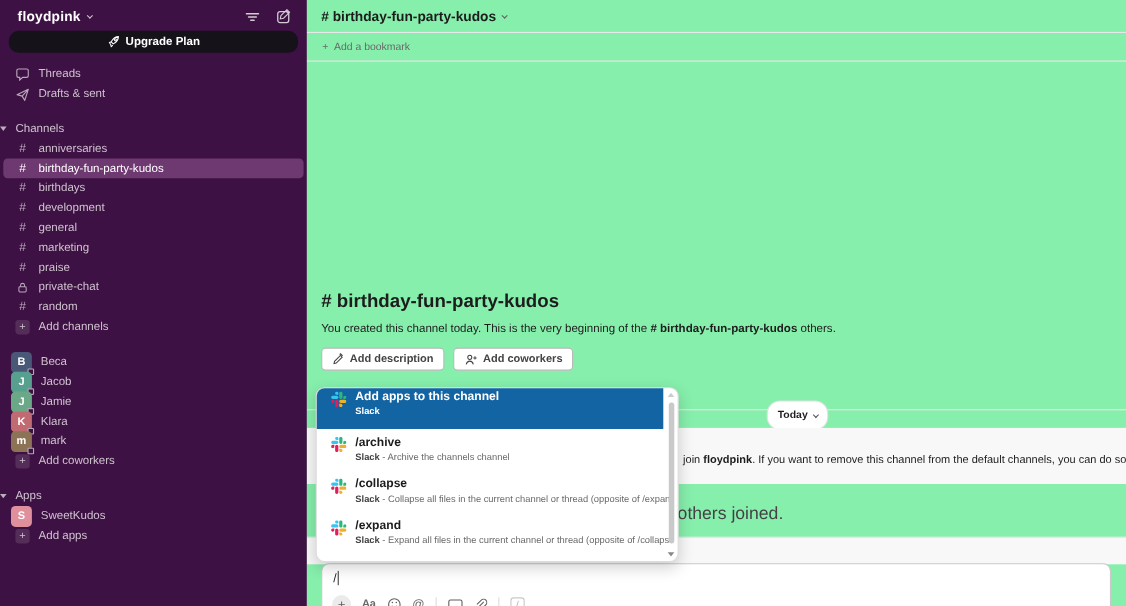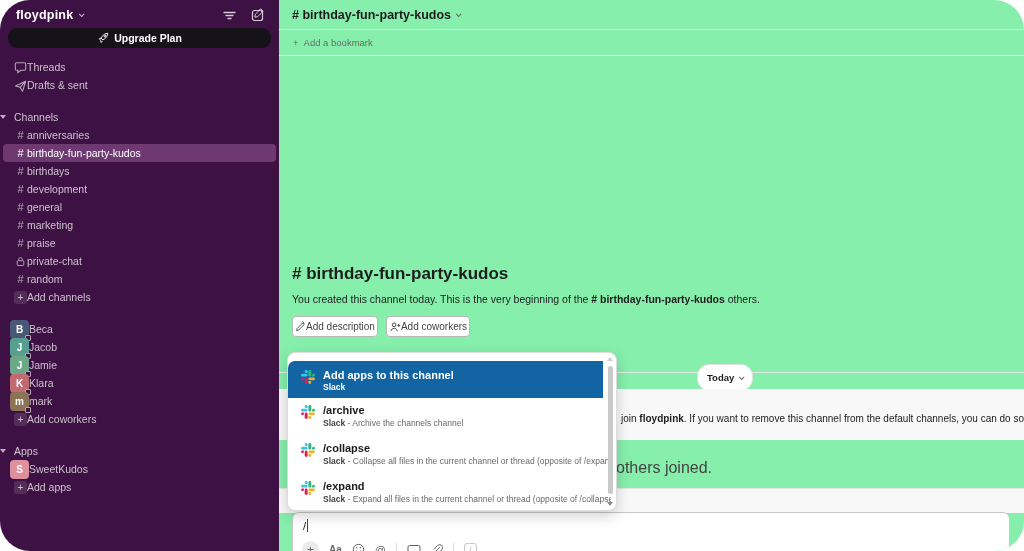--- a/index.html
+++ b/index.html
@@ -1,33 +1,33 @@
 <!DOCTYPE html>
 <html><head>
 <meta charset="utf-8">
 <style>
   * { box-sizing: border-box; margin: 0; padding: 0; }
   html,body { width:1024px; height:551px; overflow:hidden; }
   body { font-family: "Liberation Sans", sans-serif; background:#fff; color:#1d1c1d; }
-  #app { position:relative; width:1024px; height:551px; overflow:hidden;border-radius:30px; }
+  #app { position:relative; width:1024px; height:551px; overflow:hidden; }
 
   
   .sidebar { position:absolute; left:0; top:0; width:279px; height:551px;
              background:#3d1143; color:#cfc3cf; font-size:10.5px; overflow:hidden; }
   .ws-row { display:flex; align-items:center; padding:8px 14px 5px 16px; }
   .ws-name { color:#fff; font-weight:bold; font-size:12.5px; letter-spacing:.2px; }
   .chev { display:inline-block; width:4px; height:4px; border-right:1.2px solid currentColor;
           border-bottom:1.2px solid currentColor; transform:rotate(45deg) translateY(-1px);
           margin-left:6px; }
   .ws-icons { margin-left:auto; display:flex; gap:15px; align-items:center; color:#d5cbd5; }
   .upgrade-btn { margin:1px 8px 10px; height:20px; background:#16121a; border:none;
                  border-radius:9px; color:#fff; font-weight:bold; font-size:10.5px;
                  width:263px; display:flex; align-items:center; justify-content:center; gap:5px;
                  cursor:pointer; font-family:inherit; }
-  .srow { height:18px; display:flex; align-items:center; gap:0; margin:0 3px;
+  .srow { height:18px; display:flex; align-items:center; gap:8px; margin:0 3px;
           padding-left:11px; border-radius:4px; color:#cfc3cf; cursor:pointer; white-space:nowrap; }
   .srow .ico { width:13px; display:flex; justify-content:center; flex:none; opacity:.85; }
   .srow.sel { background:#6e3971; color:#fff; }
   .srow.sel .ico { opacity:1; }
   .sect { margin-top:14px; }
   .shead { height:18px; display:flex; align-items:center; gap:8px; cursor:pointer; }
   .tri { width:0; height:0; border-left:3.5px solid transparent; border-right:3.5px solid transparent;
          border-top:4.5px solid #bdaebd; }
   .hash { font-size:11px; }
   .plus-sq { width:13px; height:13px; background:rgba(255,255,255,.12); border-radius:3px;
@@ -43,23 +43,23 @@
   .chan-header { height:30px; border-bottom:1px solid #e8e8e8; display:flex; align-items:center;
                  padding-left:13px; font-weight:bold; font-size:12.5px; color:#1d1c1d; }
   .chan-header .chev { color:#616061; margin-left:5px; }
   .bookmark-bar { height:26px; border-bottom:1px solid #e8e8e8; display:flex; align-items:center;
                   padding-left:14px; color:#696969; font-size:9.5px; gap:5px; }
   .intro { position:absolute; left:13px; top:264px; }
   .intro h1 { font-size:17px; line-height:20px; font-weight:bold; color:#1d1c1d; }
   .intro p { margin-top:9px; font-size:10.5px; color:#1d1c1d; }
   .intro p b { font-weight:bold; }
   .intro-btns { margin-top:11px; display:flex; gap:8px; }
-  .intro-btns button { height:21px; padding:0 2px; background:#fff; border:1px solid #b9b9b9;
-                       border-radius:4px; font-size:10px; font-weight:normal; color:#454245;
-                       display:flex; align-items:center; cursor:pointer; font-family:inherit; }
+  .intro-btns button { height:21px; padding:0 9px; background:#fff; border:1px solid #b9b9b9;
+                       border-radius:4px; font-size:10px; font-weight:bold; color:#454245;
+                       display:flex; align-items:center; gap:5px; cursor:pointer; font-family:inherit; }
   .divline { position:absolute; top:372px; left:0; right:0; height:1px; background:#e8e8e8; }
   .today-pill { position:absolute; top:364px; left:418px; height:27px; padding:0 9px;
                 background:#fff; border:1px solid #e0e0e0; border-radius:12px;
                 display:flex; align-items:center; gap:5px; font-size:9.5px; font-weight:bold;
                 color:#1d1c1d; cursor:pointer; }
   .today-pill .chev { color:#616061; margin-left:0; }
   .gray-msg-1 { position:absolute; top:389px; left:0; right:0; height:51px; background:#f8f8f8; }
   .msg1 { position:absolute; top:413px; left:342px; font-size:10px; color:#1d1c1d; white-space:nowrap; }
   .msg1 b { font-weight:bold; }
   .msg2 { position:absolute; top:459px; left:337px; font-size:16px; color:#454245; }
@@ -80,21 +80,21 @@
   .pipe { width:1px; height:13px; background:#ddd; }
   .slash-box { width:13px; height:13px; border:1px solid #c9c9c9; border-radius:3px; color:#aaa;
                font-size:8px; display:flex; align-items:center; justify-content:center; cursor:pointer; }
 
   
   .popup { position:absolute; left:8px; top:352px; width:330px; height:159px; background:#fff;
            border:1px solid #ddd; border-radius:8px;
            box-shadow:0 5px 14px rgba(0,0,0,.18); z-index:5; }
   .pp-row { display:flex; align-items:flex-start; padding:6px 18px 0 13px; height:38px; cursor:pointer; }
   .pp-row.sel { height:37px; background:#1264a3; color:#fff; margin-right:13px;
-                border-radius:7px 0 0 0; padding-top:8px;margin-top:8px; }
+                border-radius:7px 0 0 0; padding-top:2px; }
   .slack-logo { width:14px; height:14px; margin:1px 8px 0 0; flex:none; }
   .slack-logo svg { width:100%; height:100%; display:block; }
   .pp-title { font-size:11px; font-weight:bold; color:#1d1c1d; line-height:13px; white-space:nowrap; }
   .pp-row.sel .pp-title { color:#fff; }
   .pp-sub { font-size:8.5px; font-weight:bold; color:#fff; line-height:11px; }
   .pp-desc { font-size:8.5px; color:#696969; line-height:12px; white-space:nowrap; overflow:hidden;
              max-width:288px; }
   .pp-desc b { color:#454245; font-weight:bold; }
   .pp-thumb { position:absolute; right:3px; top:13px; width:5px; height:128px; background:#c9c9c9;
               border-radius:3px; cursor:pointer; }

